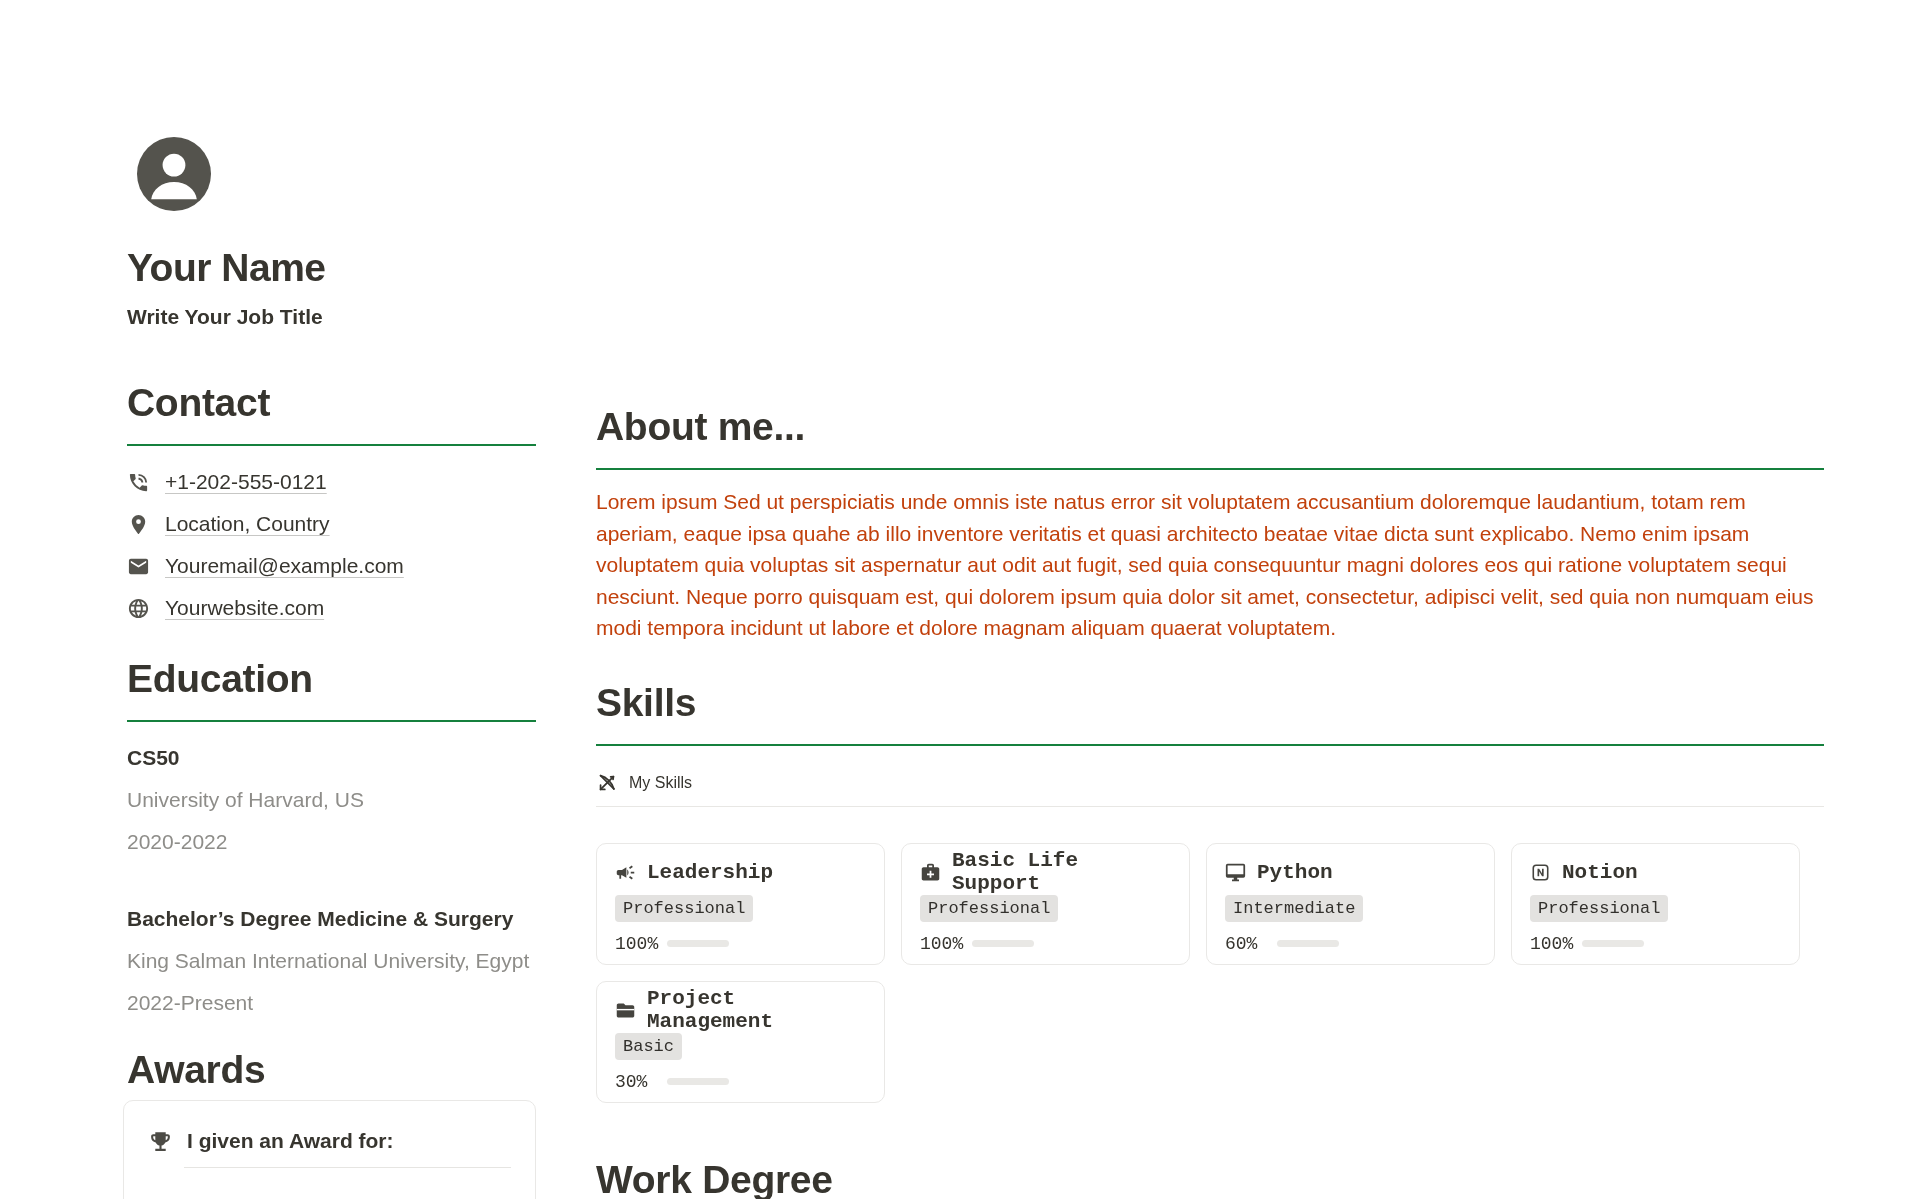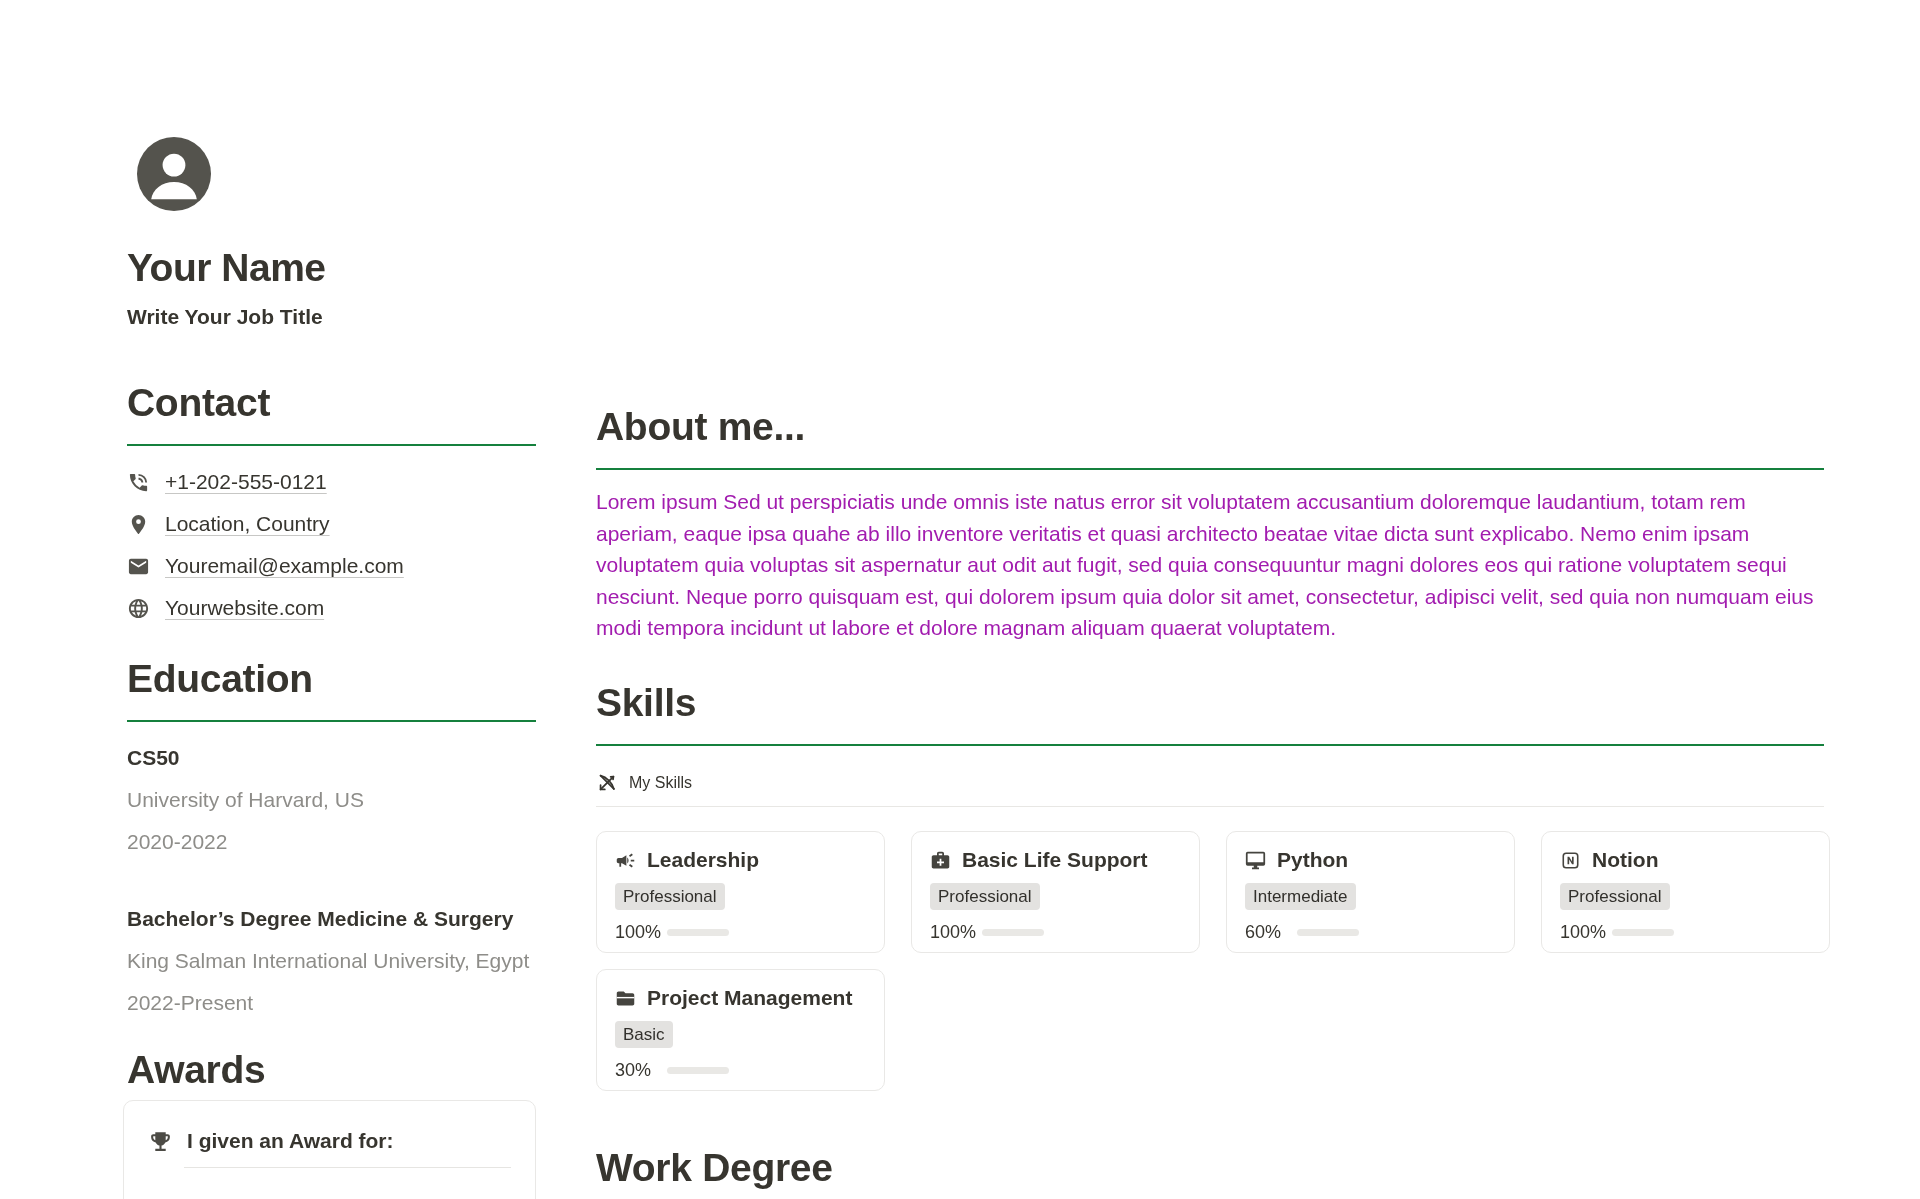--- a/index.html
+++ b/index.html
@@ -34,27 +34,27 @@
   .award-card{margin:6px 0 0 -4px;width:413px;height:110px;box-sizing:border-box;
      border:1px solid #e9e8e6;border-radius:10px;background:#fff;padding:26px 24px 0 24px;}
   .award-row{display:flex;align-items:center;height:28px;}
   .award-row .aicon{width:25px;height:25px;color:#4c4b45;}
   .award-row .aicon svg{width:25px;height:25px;display:block;}
   .award-label{margin-left:14px;font-size:21px;font-weight:700;}
   .award-line{margin:12px 0 0 36px;border-top:1px solid #e6e5e2;}
 
   
   .about-h{margin-top:403px;}
-  .about-text{margin-top:16px;font-size:21px;line-height:31.5px;color:#a21caf;}
+  .about-text{margin-top:16px;font-size:21px;line-height:31.5px;color:#c2410c;}
   .skills-h{margin-top:35px;}
   .gallery-title{display:flex;align-items:center;padding:26px 0 12px 0;border-bottom:1px solid #e8e7e4;}
   .gallery-title .gicon{width:22px;height:22px;color:#37352f;}
   .gallery-title .gicon svg{width:22px;height:22px;display:block;}
   .gallery-title .gtext{margin-left:11px;font-size:16px;font-weight:500;}
-  .cards{margin-top:24px;display:grid;grid-template-columns:repeat(4,289px);gap:16px 26px;}
+  .cards{margin-top:36px;display:grid;grid-template-columns:repeat(4,289px);gap:16px 16px;font-family:Liberation Mono, monospace;}
   .skill-card{box-sizing:border-box;width:289px;height:122px;border:1px solid #e9e8e6;
      border-radius:10px;background:#fff;padding:15px 18px;cursor:pointer;}
   .skill-title{display:flex;align-items:center;height:27px;}
   .skill-title .sicon{width:21px;height:21px;flex:0 0 21px;color:#45443f;}
   .skill-title .sicon svg{width:21px;height:21px;display:block;}
   .skill-name{margin-left:11px;font-size:21px;font-weight:600;}
   .skill-pill{display:inline-block;margin-top:9px;padding:4px 8px;border-radius:4px;
      background:#e3e2e0;color:#32302c;font-size:17px;line-height:19px;}
   .skill-progress{margin-top:12px;display:flex;align-items:center;}
   .skill-percent{font-size:18px;color:#37352f;width:52px;}

